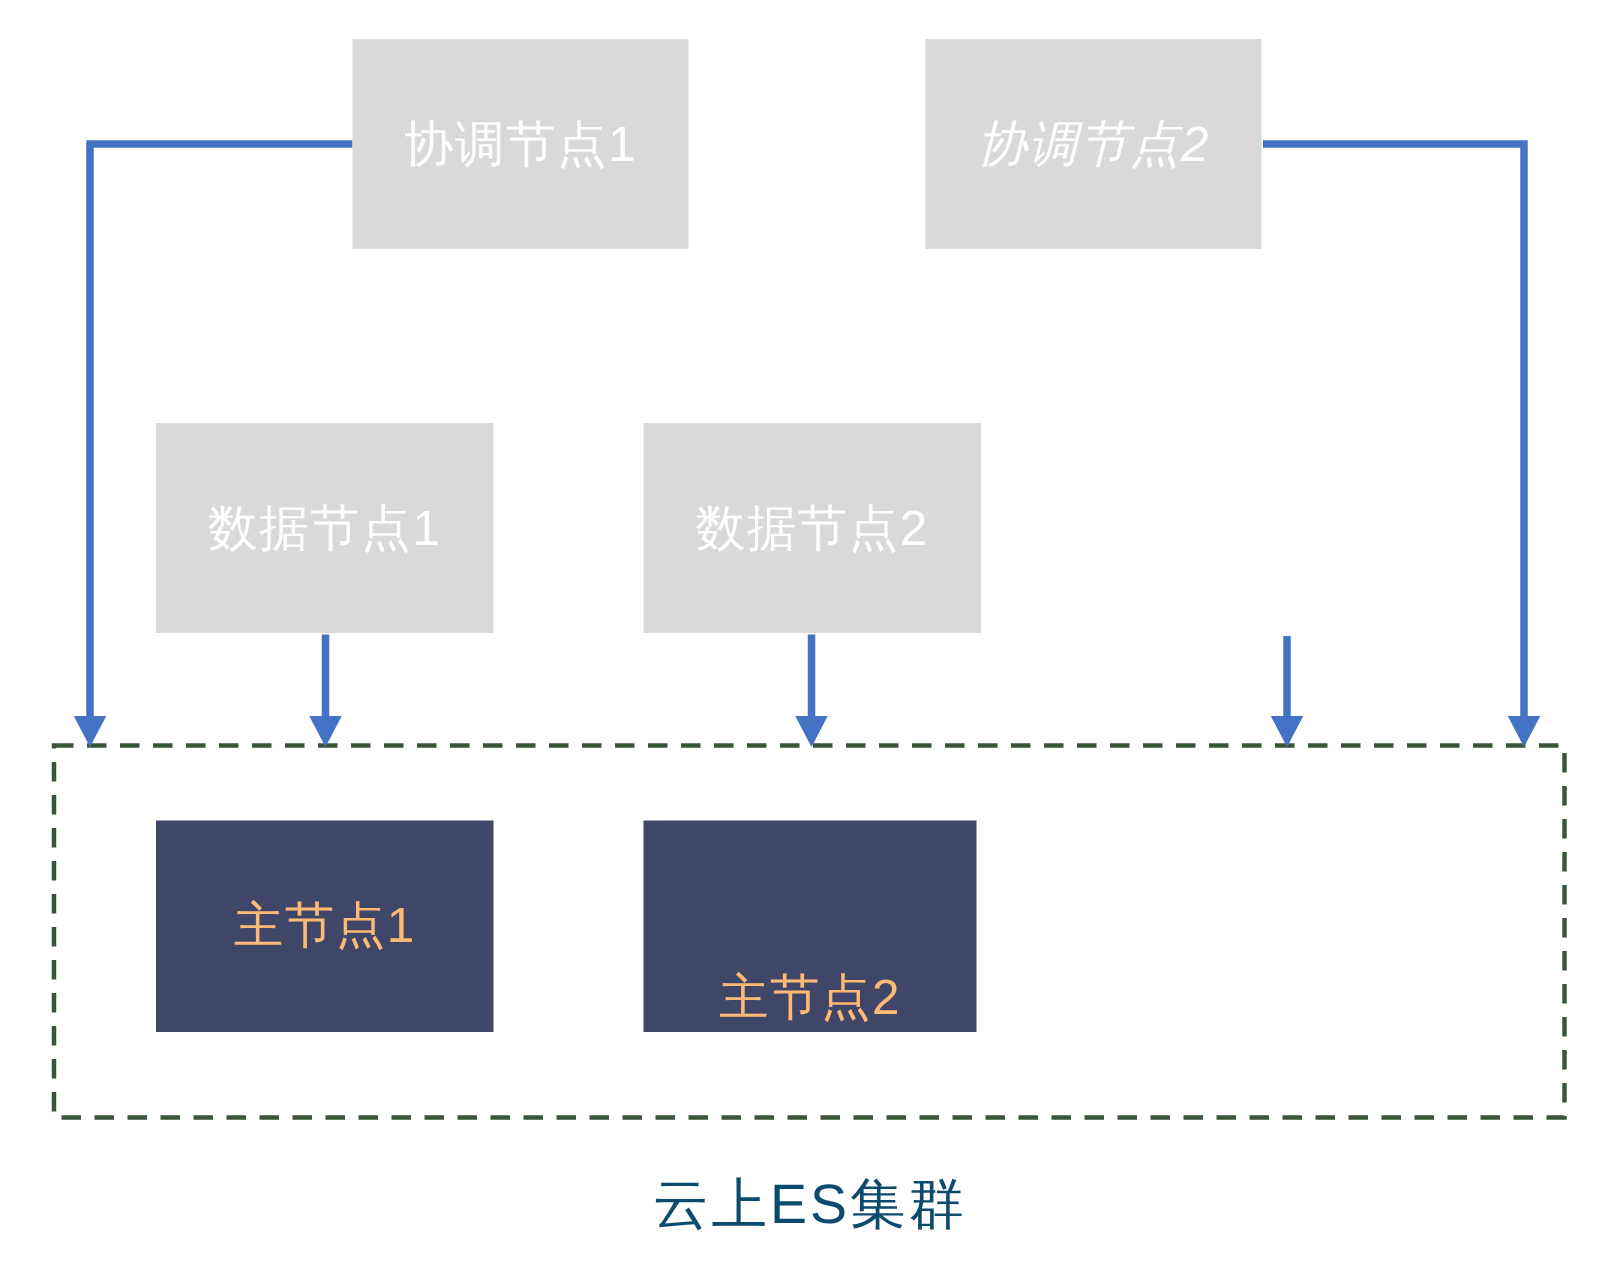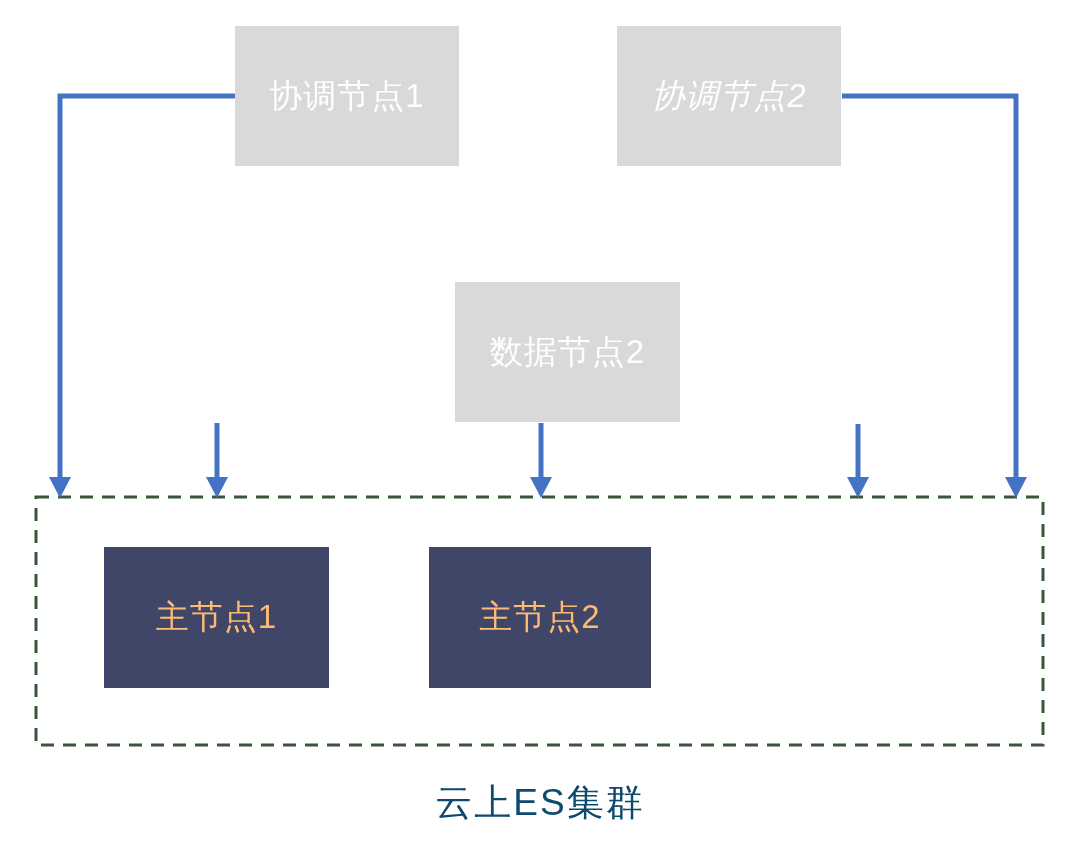--- a/index.html
+++ b/index.html
@@ -40,25 +40,25 @@
   }
   .node.navy {
     background: #3f4668;
     color: #fdba74;
   }
   
   .cn1 { left: 235px; top: 26px;  width: 224px; height: 140px; }
   .cn2 { left: 617px; top: 26px;  width: 224px; height: 140px; font-style: italic; }
   
   .dn1 { left: 104px; top: 282px; width: 225px; height: 140px; }
-  .dn2 { left: 429px; top: 282px; width: 225px; height: 140px; margin-left: 26px; }
+  .dn2 { left: 429px; top: 282px; width: 225px; height: 140px; }
   .dn3 { left: 747px; top: 282px; width: 223px; height: 142px; }
   
   .mn1 { left: 104px; top: 547px; width: 225px; height: 141px; }
-  .mn2 { left: 429px; top: 547px; width: 222px; height: 141px; }
+  .mn2 { left: 429px; top: 547px; width: 222px; height: 141px; align-items: flex-end; }
   .mn3 { left: 748px; top: 547px; width: 222px; height: 141px; }
 
   .cluster-title {
     position: absolute;
     left: 0;
     right: 0;
     top: 778px;
     text-align: center;
     font-size: 37px;
     color: #0c4a6e;
@@ -90,20 +90,23 @@
     <path d="M858 424 L858 480" fill="none" stroke="#4472c4" stroke-width="5" marker-end="url(#ah)"></path>
   </svg>
 
   <div class="node gray cn1">
     <span>协调节点1</span>
   </div>
   <div class="node gray cn2">
     <span>协调节点2</span>
   </div>
 
+  <div class="node gray dn1">
+    <span>数据节点1</span>
+  </div>
   <div class="node gray dn2">
     <span>数据节点2</span>
   </div>
 
   <div class="node navy mn1">
     <span>主节点1</span>
   </div>
   <div class="node navy mn2">
     <span>主节点2</span>
   </div>

